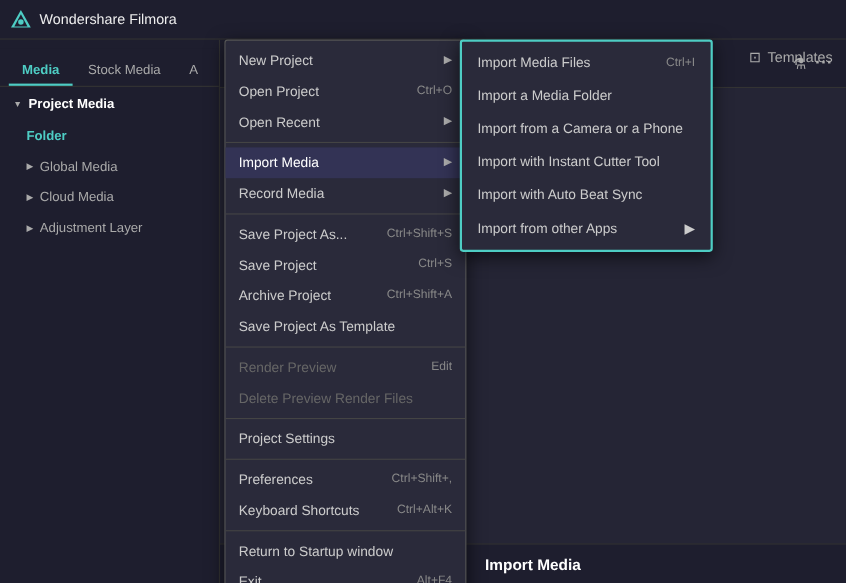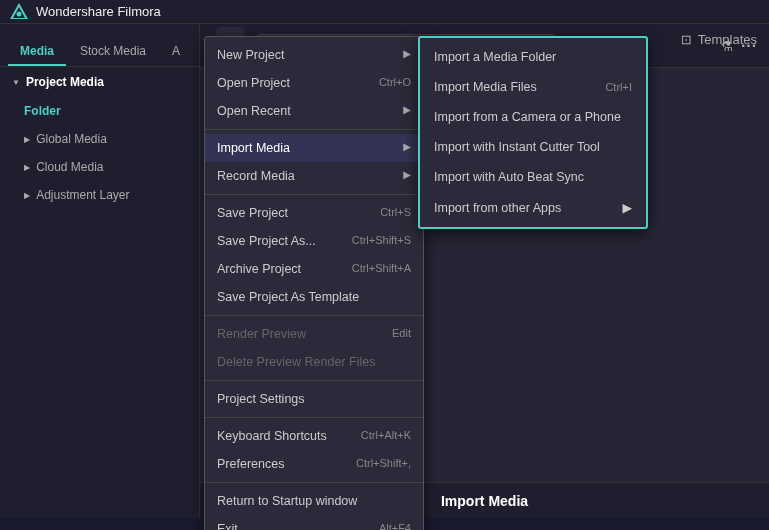--- a/index.html
+++ b/index.html
@@ -9,21 +9,21 @@
       background: #1a1a2e;
       font-family: 'Segoe UI', Arial, sans-serif;
       font-size: 13px;
       color: #ccc;
       overflow: hidden;
       position: relative;
     }
 
     
     .titlebar {
-      height: 24px;
+      height: 36px;
       background: #1e1e2e;
       display: flex;
       align-items: center;
       padding: 0 8px;
       border-bottom: 1px solid #333;
       position: relative;
       z-index: 10;
     }
     .titlebar-logo {
       display: flex;
@@ -333,26 +333,26 @@
   <div class="file-menu-item import-media-row">
     <span>Import Media</span>
     <span class="arrow">▶</span>
   </div>
   <div class="file-menu-item">
     <span>Record Media</span>
     <span class="arrow">▶</span>
   </div>
   <div class="menu-separator"></div>
   <div class="file-menu-item">
+    <span>Save Project As...</span>
+    <span class="shortcut">Ctrl+Shift+S</span>
+  </div>
+  <div class="file-menu-item">
     <span>Save Project</span>
     <span class="shortcut">Ctrl+S</span>
-  </div>
-  <div class="file-menu-item">
-    <span>Save Project As...</span>
-    <span class="shortcut">Ctrl+Shift+S</span>
   </div>
   <div class="file-menu-item">
     <span>Archive Project</span>
     <span class="shortcut">Ctrl+Shift+A</span>
   </div>
   <div class="file-menu-item">
     <span>Save Project As Template</span>
   </div>
   <div class="menu-separator"></div>
   <div class="file-menu-item disabled">
@@ -361,46 +361,46 @@
   </div>
   <div class="file-menu-item disabled">
     <span>Delete Preview Render Files</span>
   </div>
   <div class="menu-separator"></div>
   <div class="file-menu-item">
     <span>Project Settings</span>
   </div>
   <div class="menu-separator"></div>
   <div class="file-menu-item">
+    <span>Preferences</span>
+    <span class="shortcut">Ctrl+Shift+,</span>
+  </div>
+  <div class="file-menu-item">
     <span>Keyboard Shortcuts</span>
     <span class="shortcut">Ctrl+Alt+K</span>
   </div>
-  <div class="file-menu-item">
-    <span>Preferences</span>
-    <span class="shortcut">Ctrl+Shift+,</span>
-  </div>
   <div class="menu-separator"></div>
   <div class="file-menu-item">
     <span>Return to Startup window</span>
   </div>
   <div class="file-menu-item">
     <span>Exit</span>
     <span class="shortcut">Alt+F4</span>
   </div>
 </div>
 
 <div class="import-submenu">
   <div class="import-submenu-item">
-    <span>Import a Media Folder</span>
-  </div>
-  <div class="import-submenu-item">
     <span>Import Media Files</span>
     <span class="shortcut">Ctrl+I</span>
   </div>
   <div class="import-submenu-item">
+    <span>Import a Media Folder</span>
+  </div>
+  <div class="import-submenu-item">
     <span>Import from a Camera or a Phone</span>
   </div>
   <div class="import-submenu-item">
     <span>Import with Instant Cutter Tool</span>
   </div>
   <div class="import-submenu-item">
     <span>Import with Auto Beat Sync</span>
   </div>
   <div class="import-submenu-item">
     <span>Import from other Apps</span>

